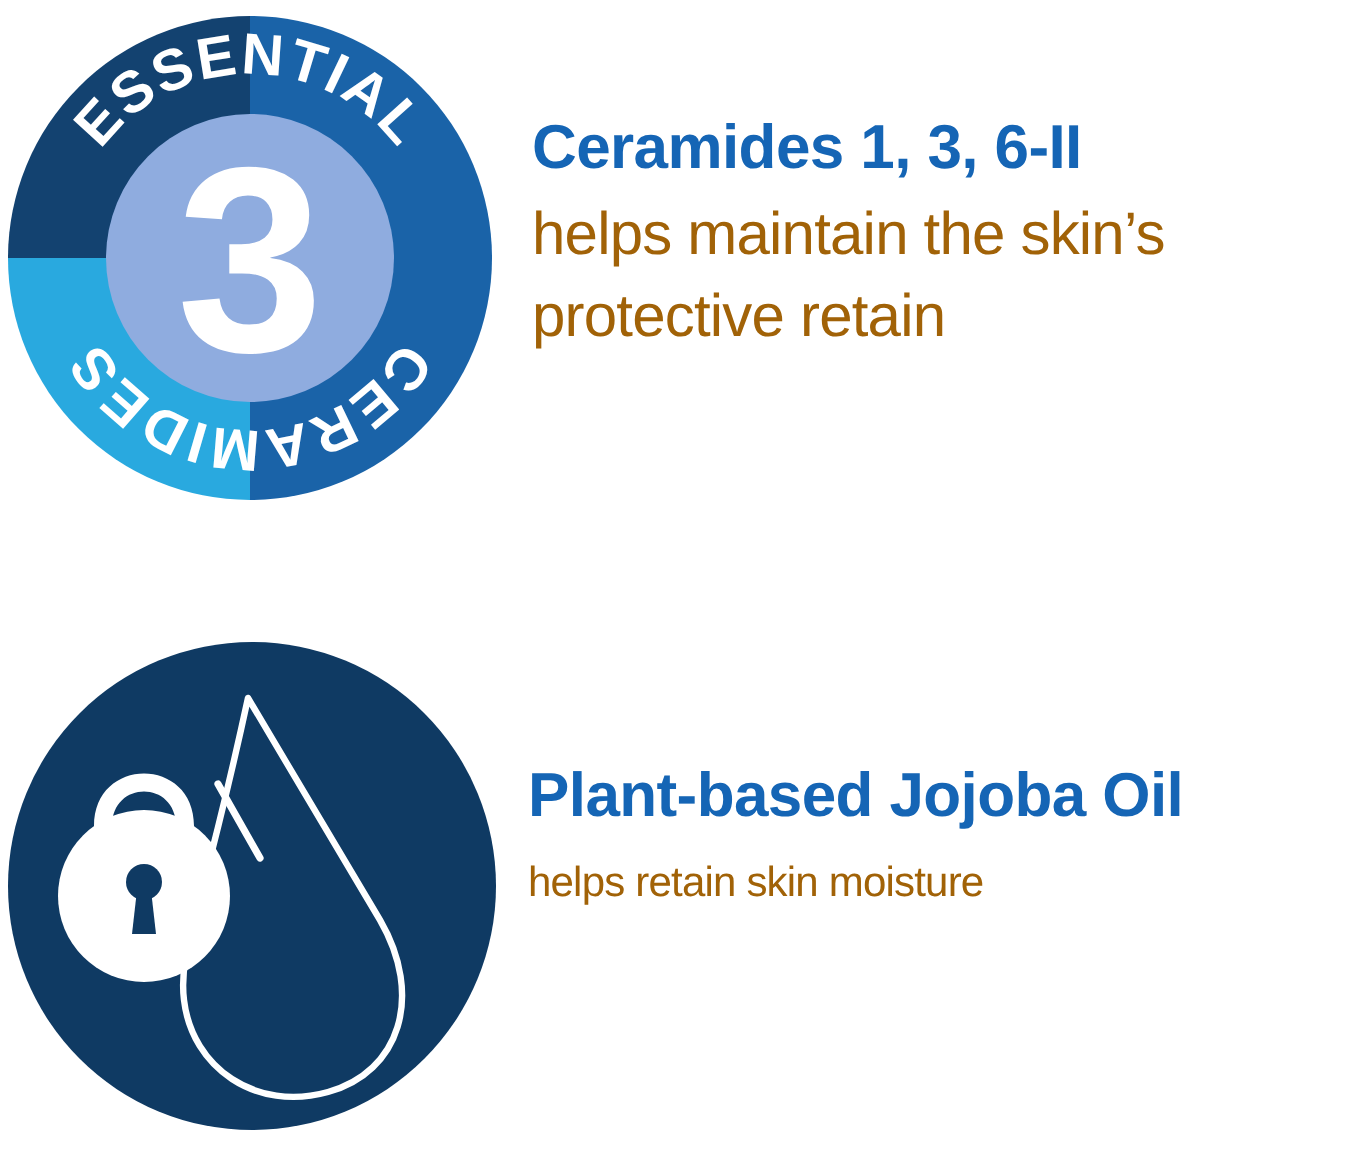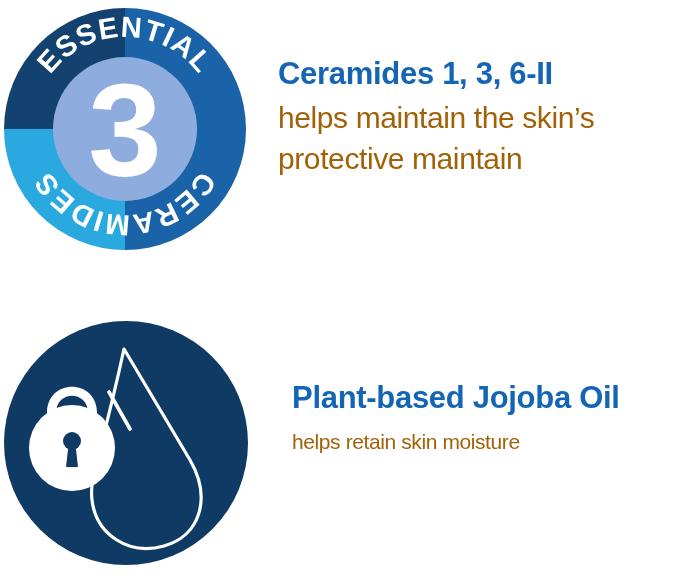--- a/index.html
+++ b/index.html
@@ -21,38 +21,38 @@
     background: #ffffff;
   }
 
   
   .benefit-row {
     position: absolute;
     display: flex;
     align-items: flex-start;
   }
   #benefit-row-1 { left: 0px;  top: 4px;   }
-  #benefit-row-2 { left: 4px;  top: 320px; gap: 28px; }
+  #benefit-row-2 { left: 4px;  top: 320px; }
 
   .icon-slot {
     position: relative;
     width: 250px;
     height: 250px;
     flex: 0 0 250px;
   }
   #benefit-row-2 .icon-slot {
     width: 252px;
     height: 250px;
     flex: 0 0 252px;
   }
 
   .text-slot {
     position: relative;
     padding-top: 50px;
-    margin-left: 28px;
+    margin-left: 16px;
   }
   #benefit-row-2 .text-slot {
     padding-top: 58px;
     margin-left: 8px;
   }
 
   .benefit-title {
     font-family: "Liberation Sans", sans-serif;
     font-size: 31px;
     font-weight: 700;
@@ -107,21 +107,21 @@
           <textPath href="#arcBottom" startOffset="50%" text-anchor="middle" id="arc-bottom-tp">CERAMIDES</textPath>
         </text>
 
         <text x="125" y="126" text-anchor="middle" dominant-baseline="central" font-family="Liberation Sans, sans-serif" font-size="132" font-weight="700" fill="#FFFFFF" id="badge-number">3</text>
       </svg>
     </div>
 
     <div class="text-slot">
       <p class="benefit-title">Ceramides 1, 3, 6-II</p>
       <p class="benefit-desc">helps maintain the skin’s</p>
-      <p class="benefit-desc">protective maintain</p>
+      <p class="benefit-desc">protective retain</p>
     </div>
   </div>
 
   <div class="benefit-row" id="benefit-row-2">
 
     <div class="icon-slot">
       <svg class="svg-block" width="252" height="250" viewBox="0 0 252 250" xmlns="http://www.w3.org/2000/svg">
 
         <ellipse cx="122" cy="123" rx="122" ry="122" fill="#0F3A63"></ellipse>
 

